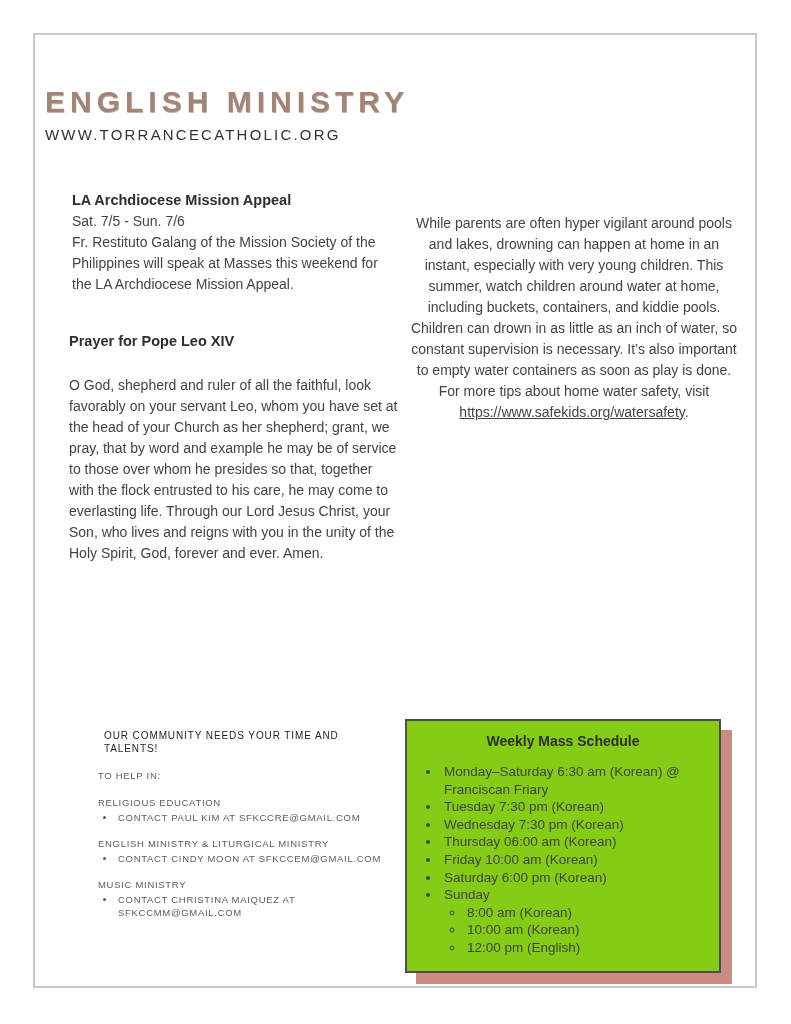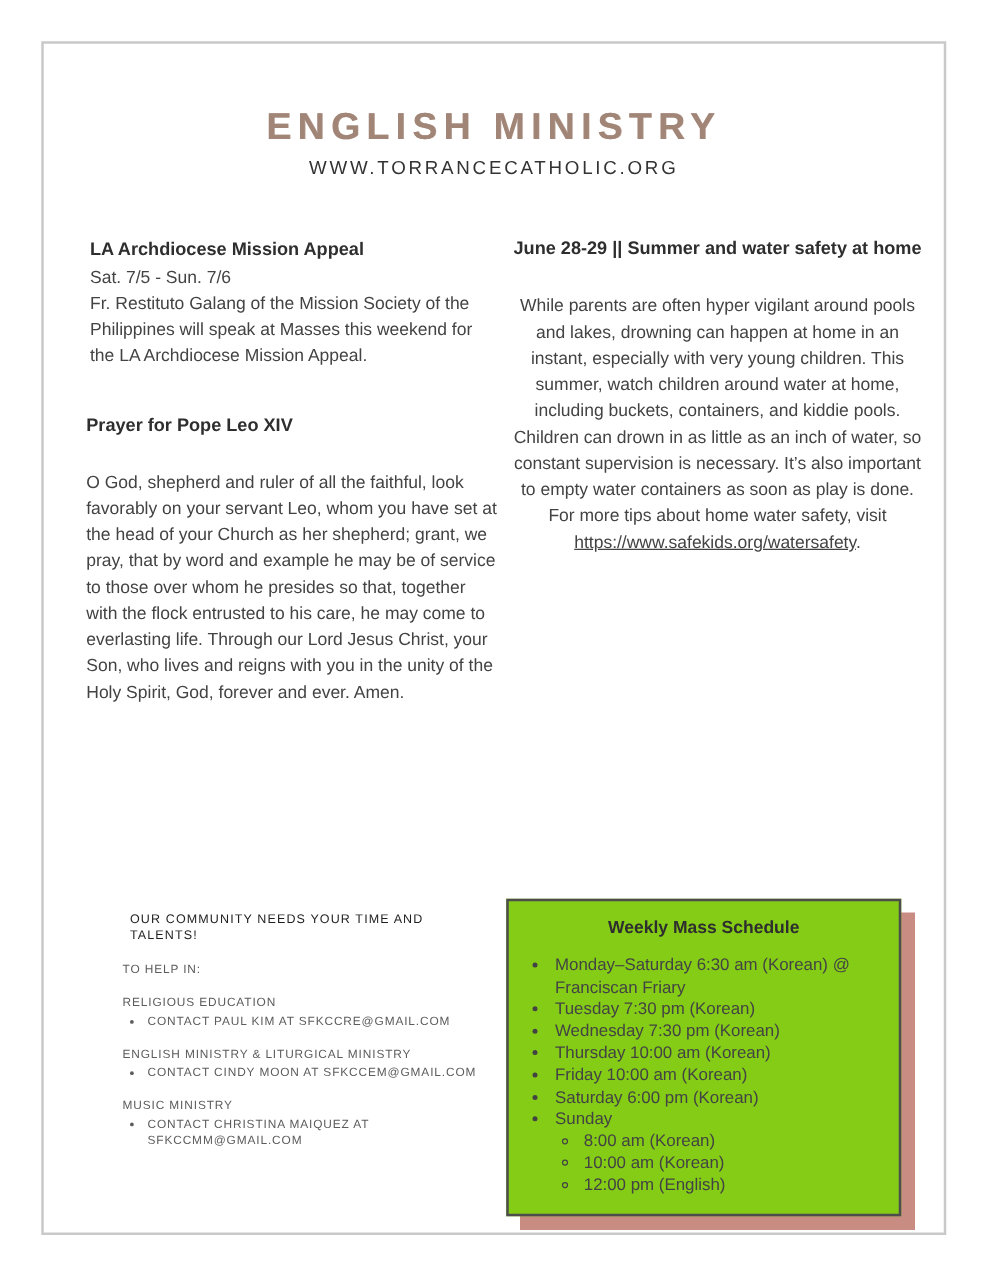--- a/index.html
+++ b/index.html
@@ -13,22 +13,22 @@
   .sheet {
     position: absolute;
     left: 33px; top: 33px;
     width: 724px; height: 955px;
     background: #ffffff;
     border: 2px solid #c9c9c9;
   }
   
   .header {
     position: absolute;
-    top: 50px; left: 0; width: 100%;
-    text-align: center;
+    top: 50px; left: 10px; width: 100%;
+    text-align: left;
   }
   .main-title {
     font-size: 30px;
     font-weight: 700;
     letter-spacing: 5px;
     color: #a18577;
     text-shadow: 0.5px 0.5px 0 #c4b0a6;
   }
   .site-url {
     margin-top: 7px;
@@ -137,21 +137,20 @@
     <div>Fr. Restituto Galang of the Mission Society of the Philippines will speak at Masses this weekend for the LA Archdiocese Mission Appeal.</div>
   </div>
 
   <div class="prayer-block">
     <div class="article-heading">Prayer for Pope Leo XIV</div>
     <div>O God, shepherd and ruler of all the faithful, look favorably on your servant Leo, whom you have set at the head of your Church as her shepherd; grant, we pray, that by word and example he may be of service to those over whom he presides so that, together with the flock entrusted to his care, he may come to everlasting life. Through our Lord Jesus Christ, your Son, who lives and reigns with you in the unity of the Holy Spirit, God, forever and ever. Amen.</div>
   </div>
 
   <div class="col-right-article">
     <div class="article-heading">
-      <div>June 28-29 || Summer and water safety at home</div>
     </div>
     <div class="article-body"><span>While parents are often hyper vigilant around pools and lakes, drowning can happen at home in an instant, especially with very young children. This summer, watch children around water at home, including buckets, containers, and kiddie pools. Children can drown in as little as an inch of water, so constant supervision is necessary. It’s also important to empty water containers as soon as play is done. For more tips about home water safety, visit</span>
       <a class="inline-link" href="#">https://www.safekids.org/watersafety</a><span>.</span>
     </div>
   </div>
 
   <div class="community">
     <div class="community-heading">OUR COMMUNITY NEEDS YOUR TIME AND TALENTS!</div>
     <div class="community-intro">TO HELP IN:</div>
 
@@ -177,21 +176,21 @@
     </div>
 
   </div>
 
   <div class="mass-box">
     <div class="mass-heading">Weekly Mass Schedule</div>
     <ul class="mass-list">
       <li>Monday–Saturday 6:30 am (Korean) @ Franciscan Friary</li>
       <li>Tuesday 7:30 pm (Korean)</li>
       <li>Wednesday 7:30 pm (Korean)</li>
-      <li>Thursday 10:00 am (Korean)</li>
+      <li>Thursday 06:00 am (Korean)</li>
       <li>Friday 10:00 am (Korean)</li>
       <li>Saturday 6:00 pm (Korean)</li>
       <li>
         <span>Sunday</span>
         <ul class="mass-sublist">
           <li>8:00 am (Korean)</li>
           <li>10:00 am (Korean)</li>
           <li>12:00 pm (English)</li>
         </ul>
       </li>

